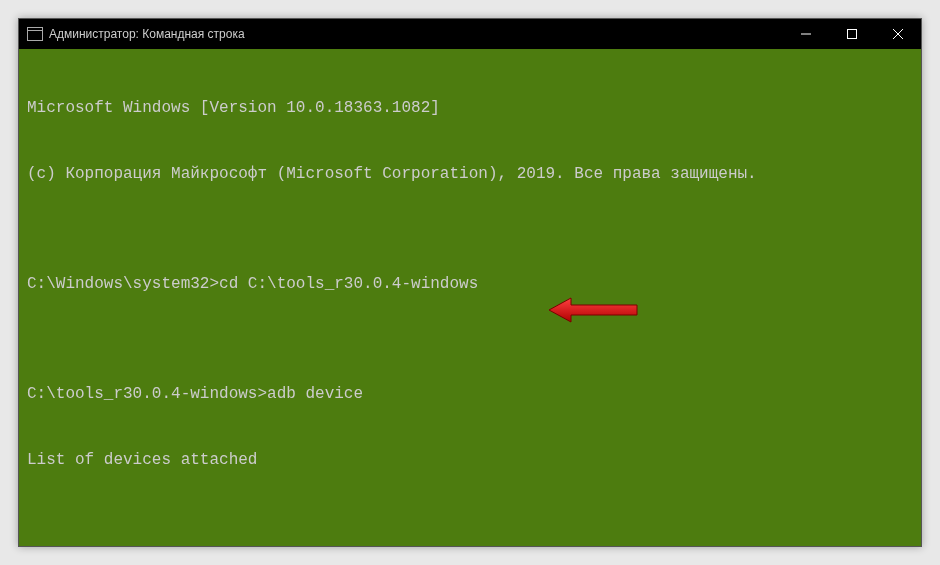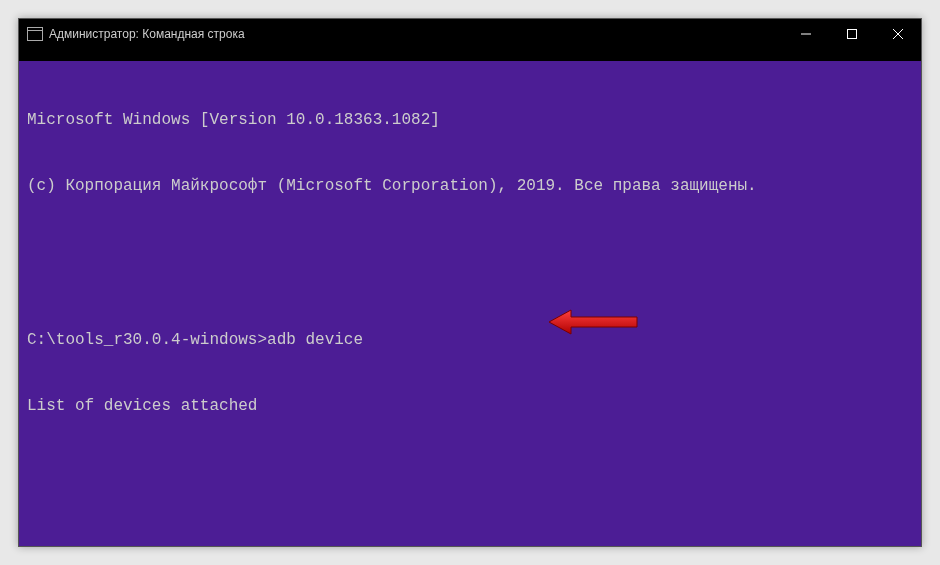--- a/index.html
+++ b/index.html
@@ -15,21 +15,20 @@
       font-family: Consolas, 'Courier New', monospace;
     }
     .window {
       width: 100%;
       height: 100%;
       background: #000000;
       border: 1px solid #555;
       display: flex;
       flex-direction: column;
       box-shadow: 0 0 8px rgba(0,0,0,0.3);
-      gap: 12px;
     }
     .titlebar {
       background: #000000;
       height: 30px;
       display: flex;
       align-items: center;
       padding: 0 0 0 8px;
       color: #cccccc;
       font-family: 'Segoe UI', Tahoma, sans-serif;
       font-size: 12px;
@@ -63,21 +62,21 @@
       justify-content: center;
       color: #ffffff;
       font-family: 'Segoe UI', sans-serif;
     }
     .window-control svg {
       stroke: #ffffff;
       fill: none;
     }
     .terminal {
       flex: 1;
-      background: #4c1d95;
+      background: #4d7c0f;
       color: #cccccc;
       padding: 4px 8px;
       font-size: 16px;
       line-height: 22px;
       font-family: Consolas, 'Courier New', monospace;
       white-space: pre;
       overflow: hidden;
       position: relative;
     }
     .line {
@@ -113,20 +112,21 @@
             <line x1="0" y1="0" x2="10" y2="10" stroke-width="1"></line>
             <line x1="10" y1="0" x2="0" y2="10" stroke-width="1"></line>
           </svg>
       </div>
     </div>
   </div>
   <div class="terminal">
     <div class="line">Microsoft Windows [Version 10.0.18363.1082]</div>
     <div class="line">(c) Корпорация Майкрософт (Microsoft Corporation), 2019. Все права защищены.</div>
     <div class="line"></div>
+    <div class="line"><span>C:\Windows\system32&gt;</span><span>cd C:\tools_r30.0.4-windows</span></div>
     <div class="line"></div>
     <div class="line"><span>C:\tools_r30.0.4-windows&gt;</span><span>adb device</span></div>
     <div class="line">List of devices attached</div>
     <div class="line"></div>
     <div class="line"></div>
     
     <div class="line"></div>
     
 
     <svg class="arrow-annotation" width="90" height="30" viewBox="0 0 90 30">

